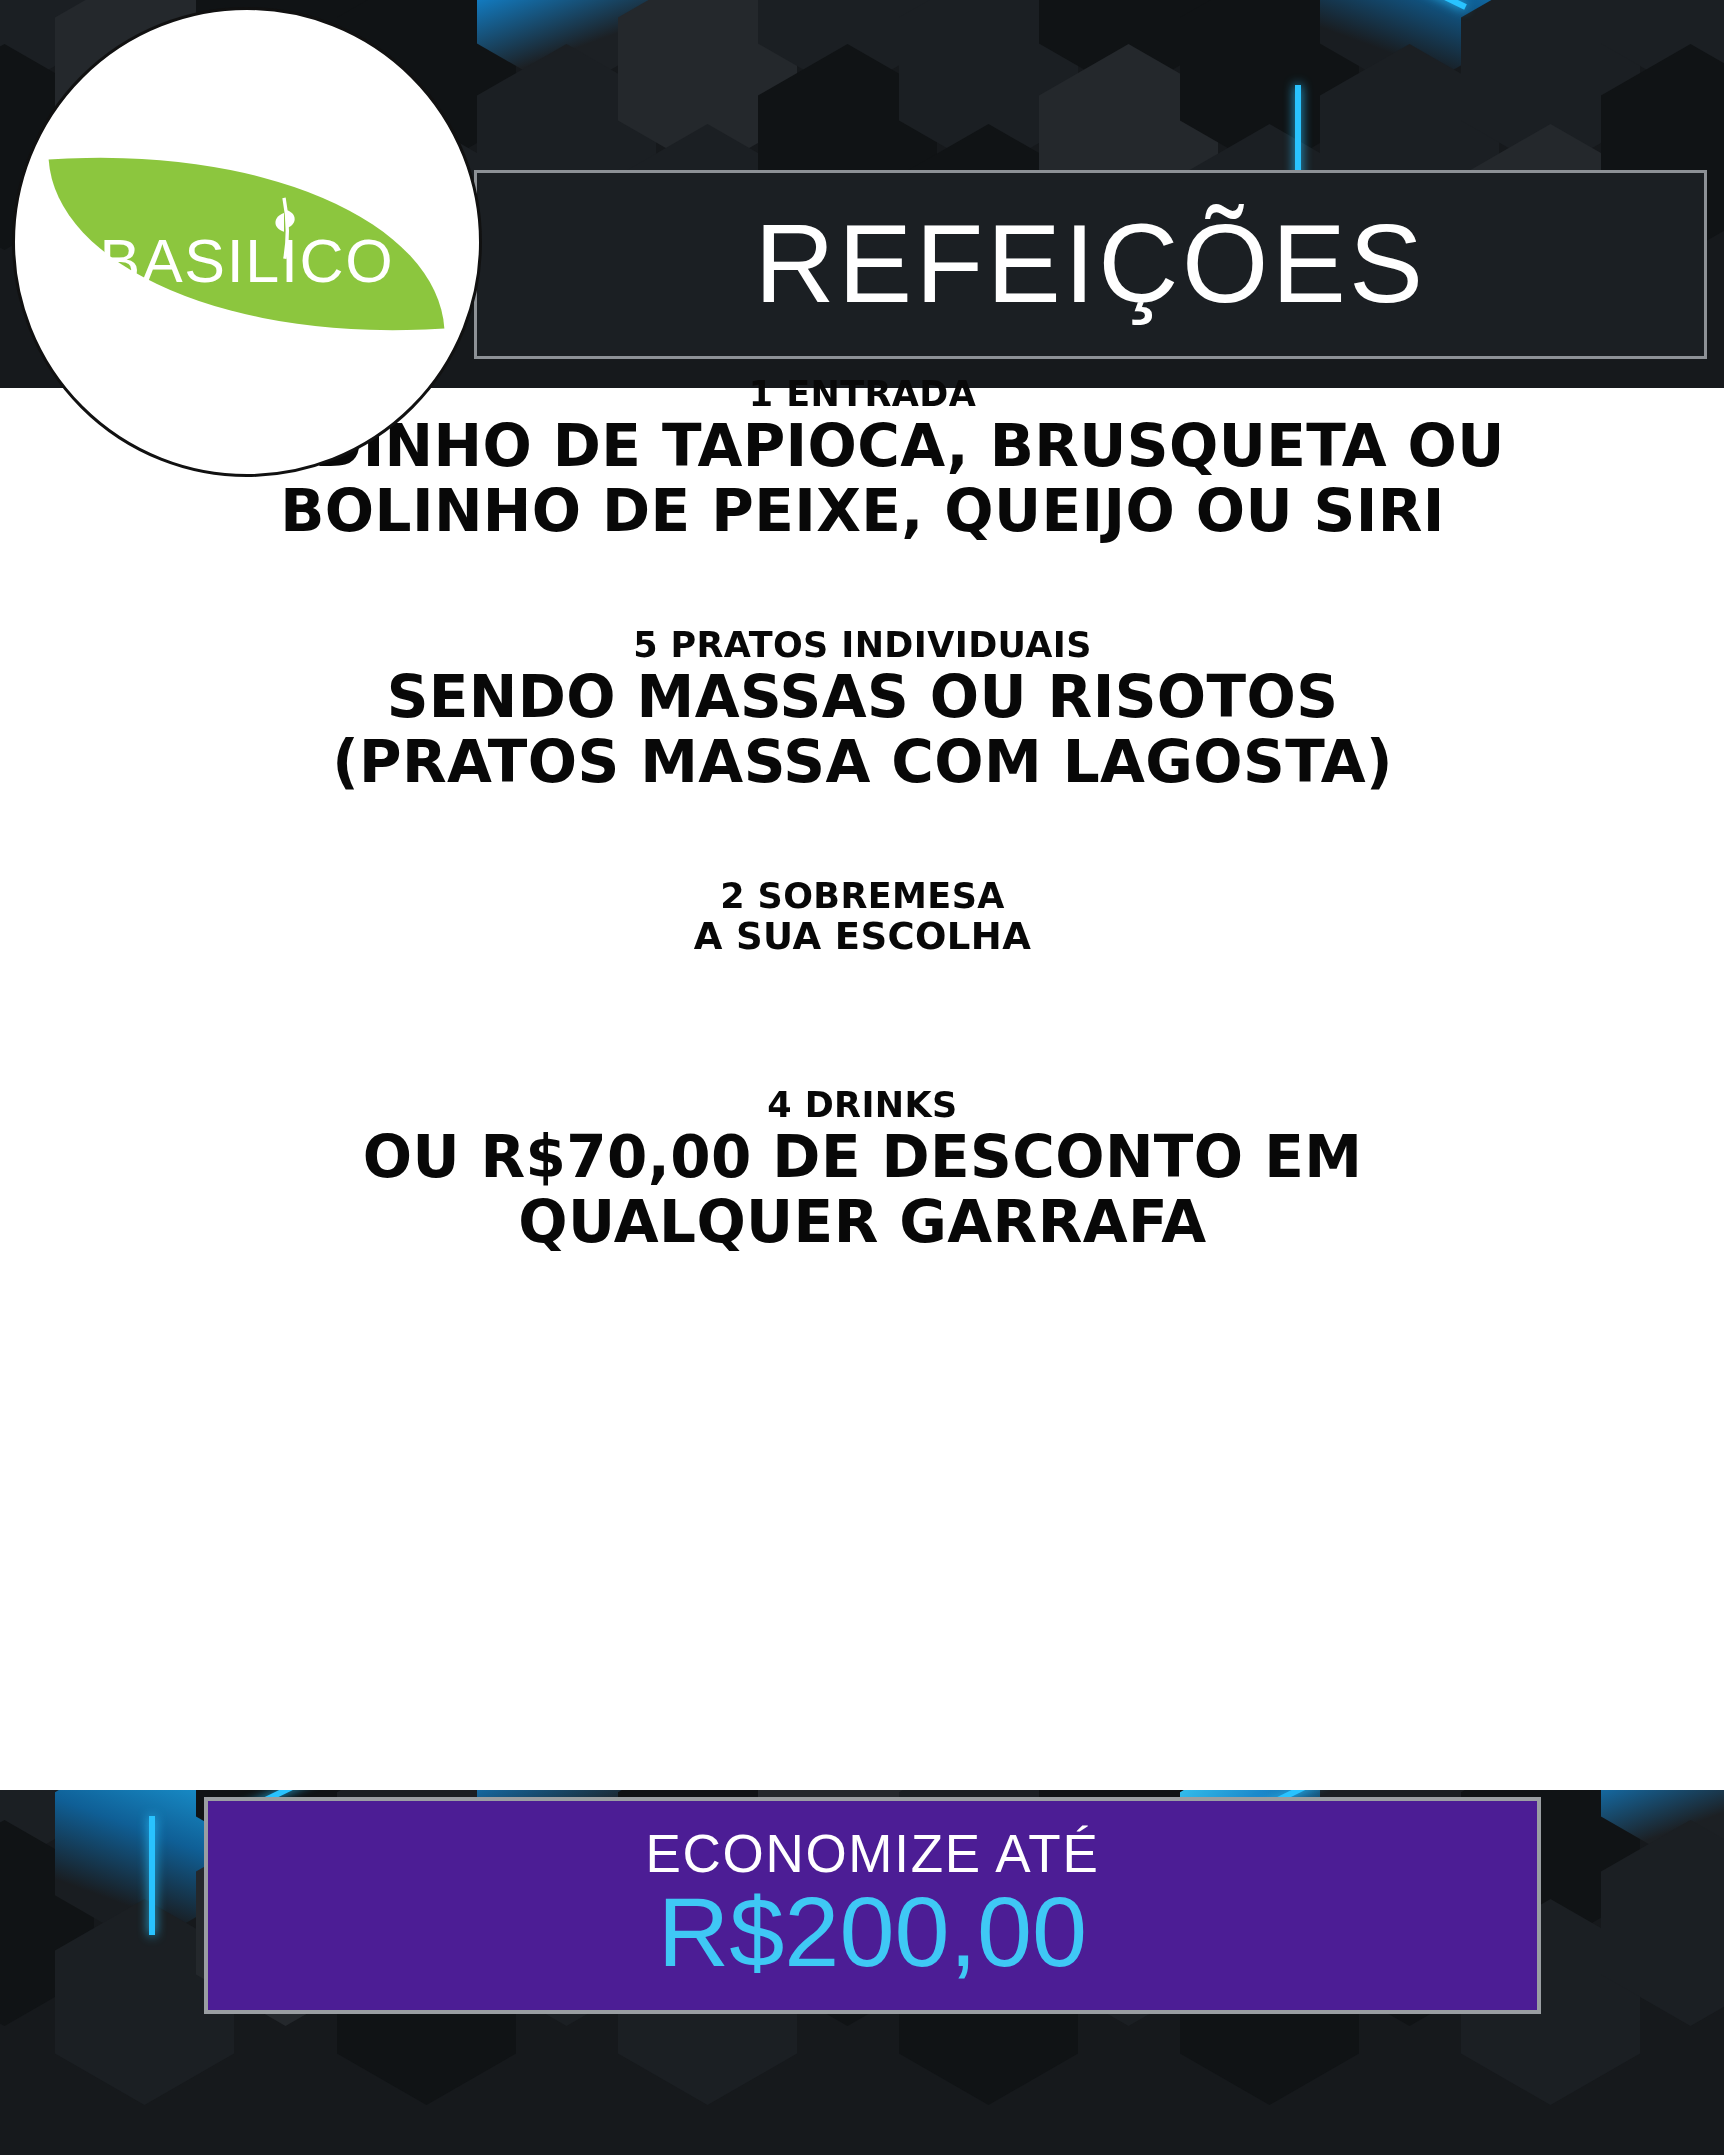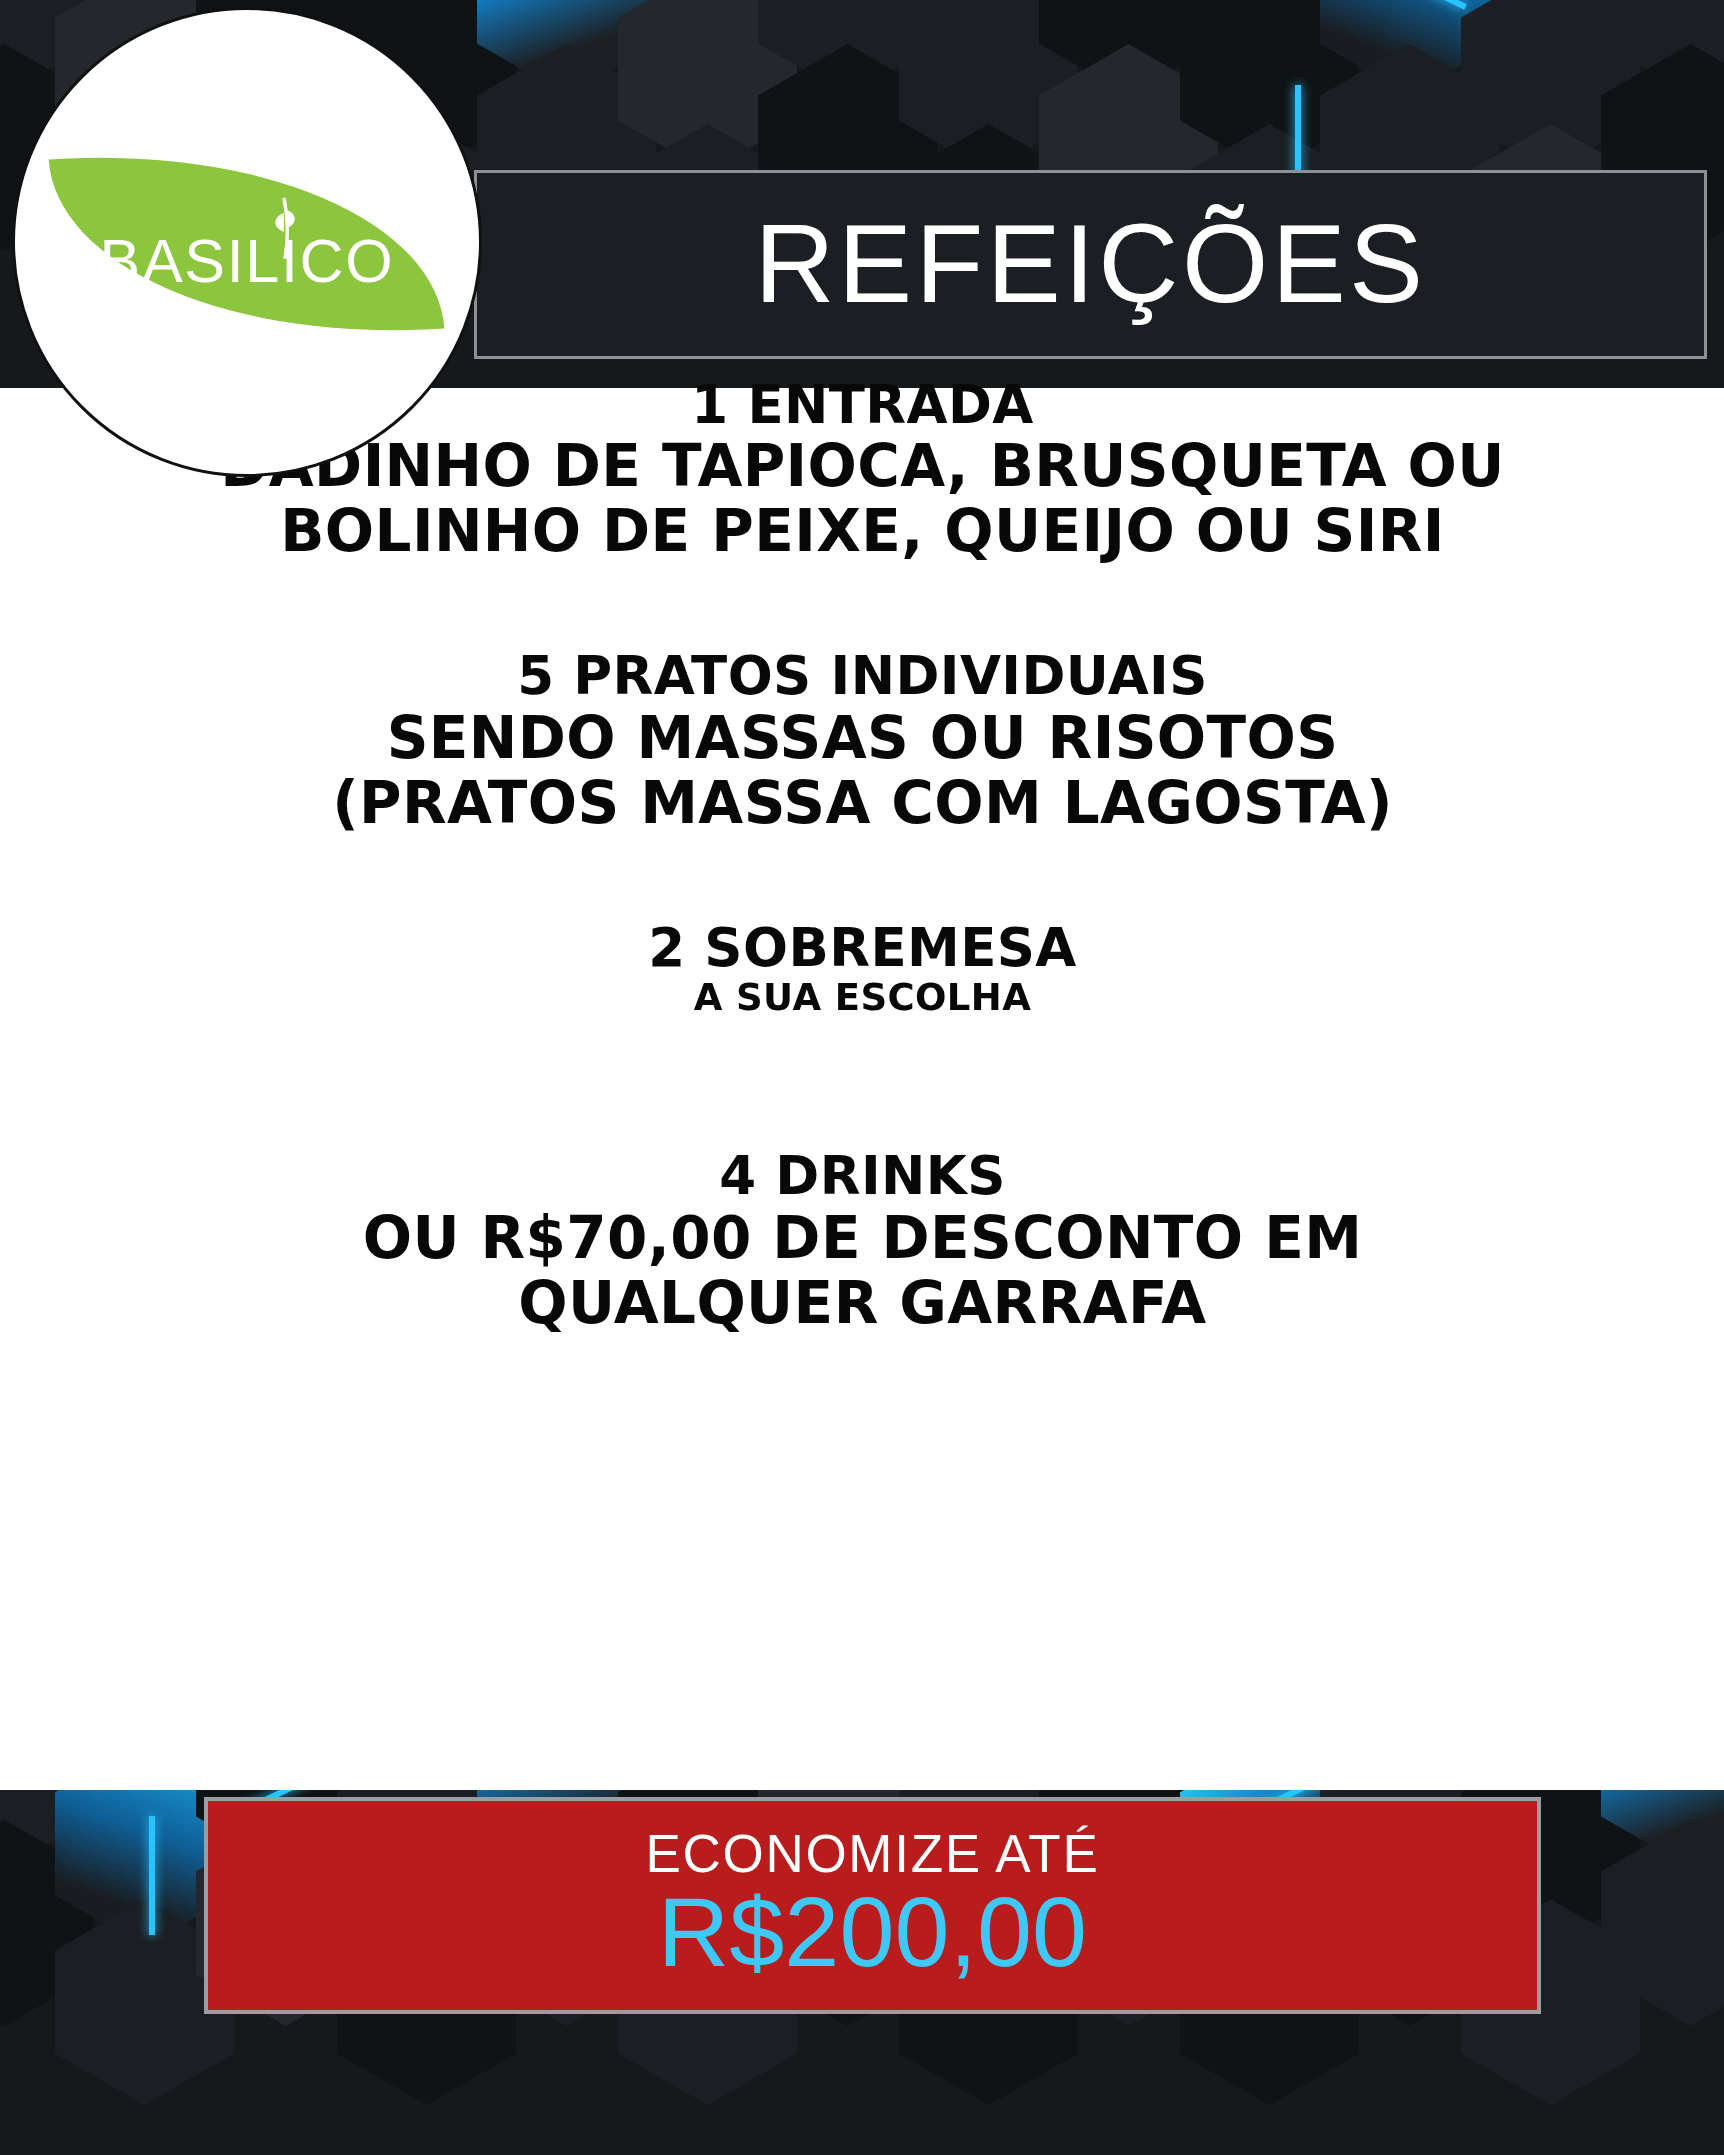--- a/index.html
+++ b/index.html
@@ -144,34 +144,34 @@
   }
   .block { margin: 0 0 0 0; }
   .line {
     font-family: "DejaVu Sans", sans-serif;
     font-weight: bold;
     color: #080808;
     line-height: 1.12;
     letter-spacing: 0.4px;
     padding: 0 51px;
   }
-  .l-head { font-size: 53px; }
+  .l-head { font-size: 35px; }
   .l-main { font-size: 58px; }
   .l-sub  { font-size: 37px; }
   .gap-md { height: 82px; }
   .gap-lg { height: 128px; }
 
   
   .savings {
     position: absolute;
     left: 204px;
     top: 1797px;
     width: 1329px;
     height: 209px;
-    background: #b91c1c;
+    background: #4c1d95;
     border: 4.3px solid #9a9ea2;
     z-index: 7;
     display: flex;
     flex-direction: column;
     align-items: center;
     justify-content: center;
   }
   .savings .label {
     color: #ffffff;
     font-size: 53px;

